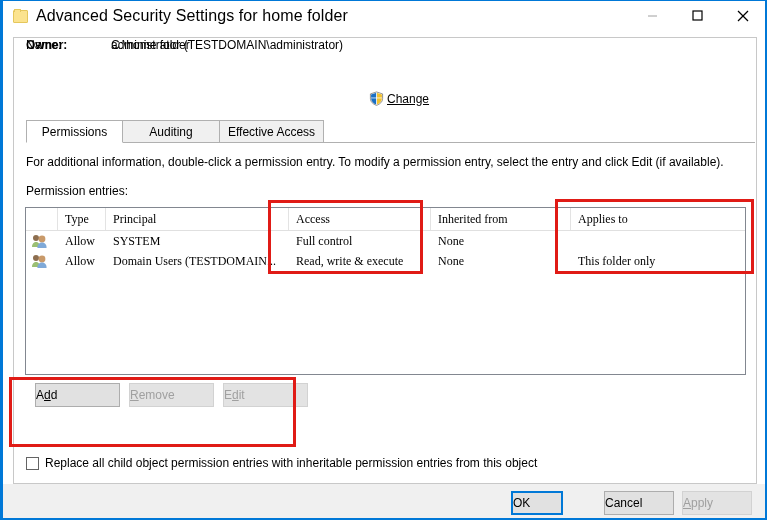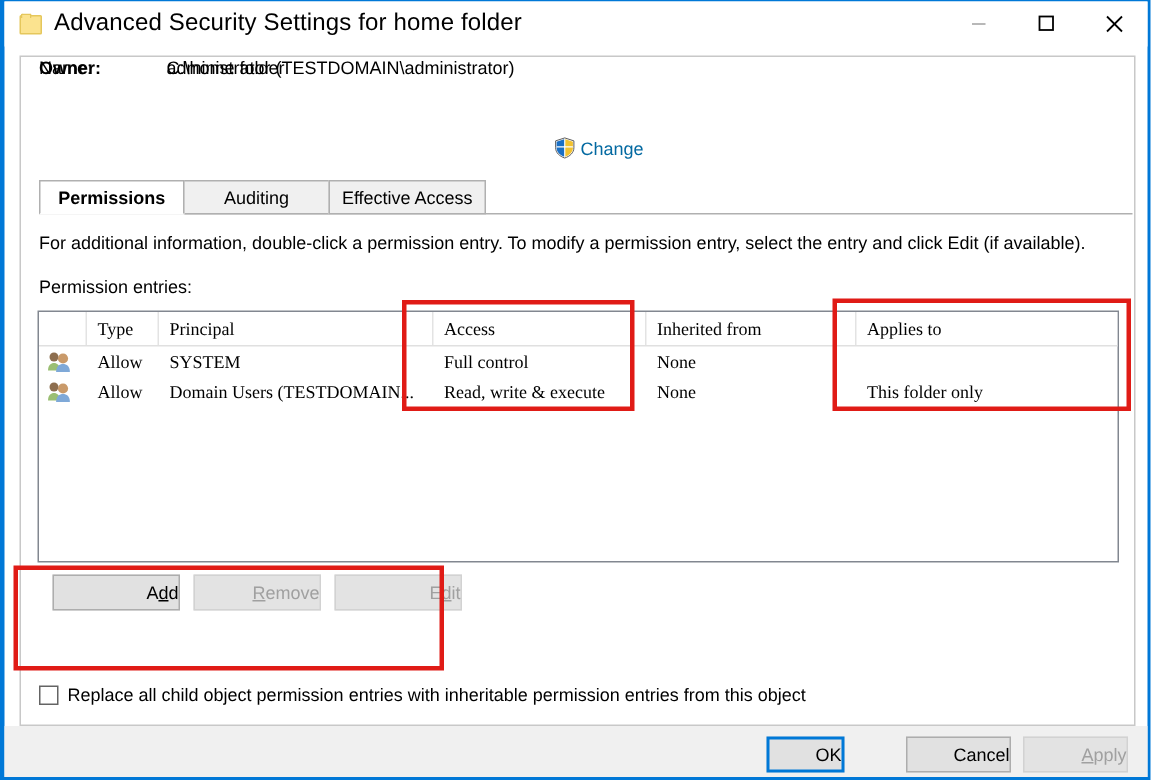--- a/index.html
+++ b/index.html
@@ -117,21 +117,22 @@
   .change-wrap {
     position: absolute;
     left: 355px;
     top: 53px;
     display: flex;
     align-items: center;
     gap: 3px;
   }
   .shield-icon { width: 15px; height: 15px; display:block; }
   .link {
-    color: #0369a1;
+    color: #000000;
+    text-decoration: underline;
     font-size: 12px;
     cursor: pointer;
   }
 
   
   .tabstrip {
     position: absolute;
     left: 12px;
     top: 82px;
     right: 0;
@@ -155,21 +156,20 @@
     align-items: center;
     justify-content: center;
     font-size: 12px;
     padding: 0 12px;
     white-space: nowrap;
   }
   .tab.active {
     background: #ffffff;
     border-bottom-color: #ffffff;
     z-index: 2;
-    font-weight: bold;
   }
 
   
   .instructions {
     position: absolute;
     left: 12px;
     top: 117px;
     font-size: 12px;
     white-space: nowrap;
   }
@@ -246,38 +246,38 @@
   .btn {
     position: absolute;
     box-sizing: border-box;
     border: 1px solid #adadad;
     background: #e1e1e1;
     font-family: "Liberation Sans", sans-serif;
     font-size: 12px;
     color: #000000;
     display: flex;
     align-items: center;
-    justify-content: flex-end;
+    justify-content: flex-start;
     padding: 0;
     white-space: nowrap;
   }
   .btn.disabled {
     color: #a0a0a0;
     background: #e3e3e3;
     border-color: #d2d2d2;
   }
   .btn.default {
     border: 2px solid #0078d7;
     background: #e1e1e1;
   }
   .acc { text-decoration: underline; }
 
   #btn-add       { left: 21px;  top: 345px; width: 85px; height: 24px; }
   #btn-remove    { left: 115px; top: 345px; width: 85px; height: 24px; }
-  #btn-edit      { left: 209px; top: 345px; width: 85px; height: 24px; padding-left: 12px; }
+  #btn-edit      { left: 209px; top: 345px; width: 85px; height: 24px; }
   #btn-inherit   { left: 21px;  top: 378px; width: 142px; height: 24px; }
 
   
   .checkrow {
     position: absolute;
     left: 12px;
     top: 418px;
     display: flex;
     align-items: flex-end;
     gap: 6px;

